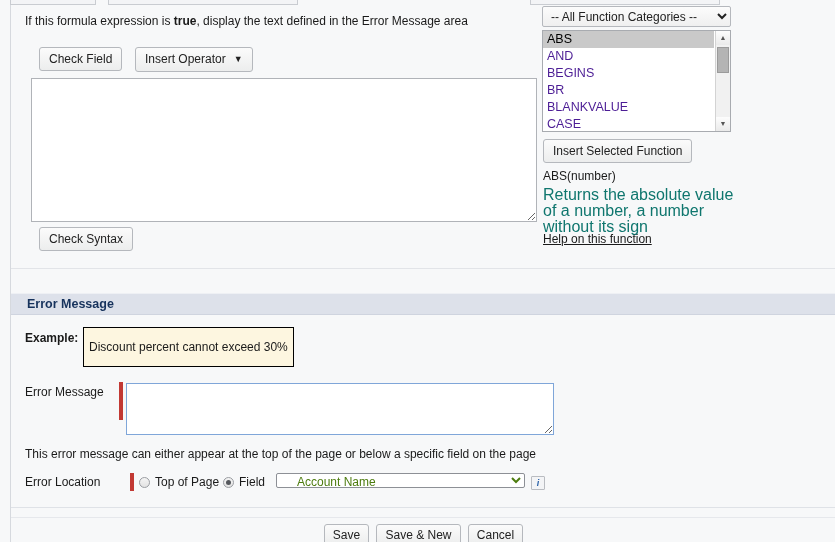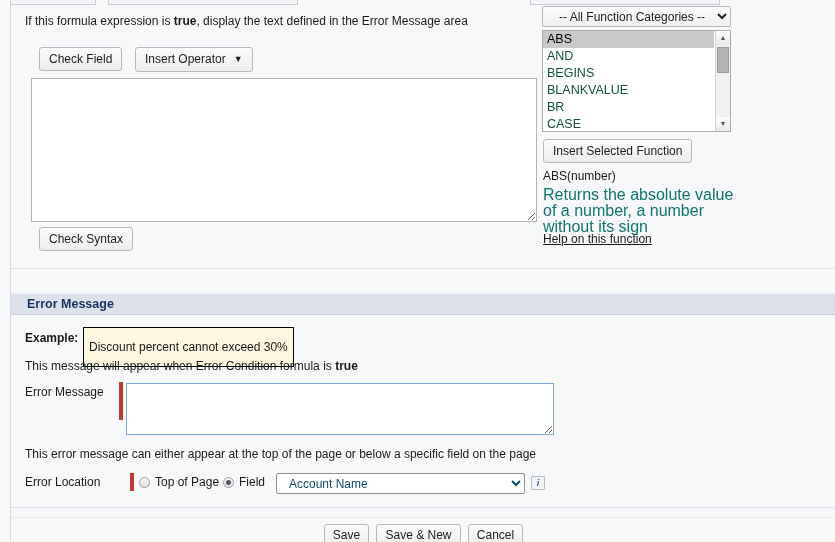--- a/index.html
+++ b/index.html
@@ -128,21 +128,21 @@
     left: 11px;
     top: 1px;
     width: 189px;
     height: 21px;
     font-family: "Liberation Sans", sans-serif;
     font-size: 12px;
     color: #222;
     background: linear-gradient(#fcfcfc, #efefef);
     border: 1px solid #b5b8bd;
     border-radius: 2px;
-    padding-left: 12px;
+    padding-left: 4px;
     box-sizing: border-box;
     cursor: pointer;
   }
 
   .fn-list {
     position: absolute;
     left: 11px;
     top: 25px;
     width: 189px;
     height: 102px;
@@ -154,21 +154,21 @@
   }
   .fn-list .opts {
     position: absolute;
     left: 0; top: 0;
     right: 16px;
   }
   .fn-list .opt {
     font-size: 12.5px;
     line-height: 17px;
     padding-left: 4px;
-    color: #14532d;
+    color: #4c1d95;
     white-space: nowrap;
   }
   .fn-list .opt.selected { background: #c9c9c9; color: #000; }
 
   .vscroll {
     position: absolute;
     right: 0; top: 0;
     width: 15px;
     height: 100%;
     background: #f1f1f1;
@@ -327,28 +327,28 @@
     color: #1a1a1a;
     margin-left: 5px;
     white-space: nowrap;
   }
 
   select.field-select {
     position: absolute;
     left: 265px;
     top: 468px;
     width: 249px;
-    height: 21px;
+    height: 15px;
     font-family: "Liberation Sans", sans-serif;
     font-size: 12px;
-    color: #0c4a6e;
+    color: #4d7c0f;
     background: #ffffff;
     border: 1px solid #8d9096;
     border-radius: 2px;
-    padding-left: 8px;
+    padding-left: 16px;
     box-sizing: border-box;
     cursor: pointer;
   }
 
   #info-icon {
     position: absolute;
     left: 520px;
     top: 471px;
     width: 14px;
     height: 14px;
@@ -421,22 +421,22 @@
 
       <select class="fn-category">
         <option>-- All Function Categories --</option>
       </select>
 
       <div class="fn-list">
         <div class="opts">
           <div class="opt selected">ABS</div>
           <div class="opt">AND</div>
           <div class="opt">BEGINS</div>
+          <div class="opt">BR</div>
           <div class="opt">BLANKVALUE</div>
-          <div class="opt">BR</div>
           <div class="opt">CASE</div>
         </div>
         <div class="vscroll">
           <div class="arrow up">▲</div>
           <div class="thumb"></div>
           <div class="arrow down">▼</div>
         </div>
       </div>
 
       <button class="btn" id="insert-fn-btn"><span>Insert Selected Function</span></button>
@@ -446,21 +446,20 @@
       <div class="fn-help">Help on this function</div>
     </div>
 
     <div class="section-head">
       <div class="title">Error Message</div>
     </div>
 
     <div class="lbl bold" id="example-label">Example:</div>
     <div id="example-value">Discount percent cannot exceed 30%</div>
 
-    <div class="lbl" id="appear-note"><span>This message will appear when Error Condition formula is </span><b>true</b></div>
 
     <div class="lbl" id="errmsg-label">Error Message</div>
     <div class="req-bar" id="errmsg-req"></div>
     <textarea id="errmsg-box" style=""></textarea>
 
     <div class="lbl" id="location-note">This error message can either appear at the top of the page or below a specific field on the page</div>
 
     <div class="lbl" id="errloc-label">Error Location</div>
     <div class="req-bar" id="errloc-req"></div>
 

